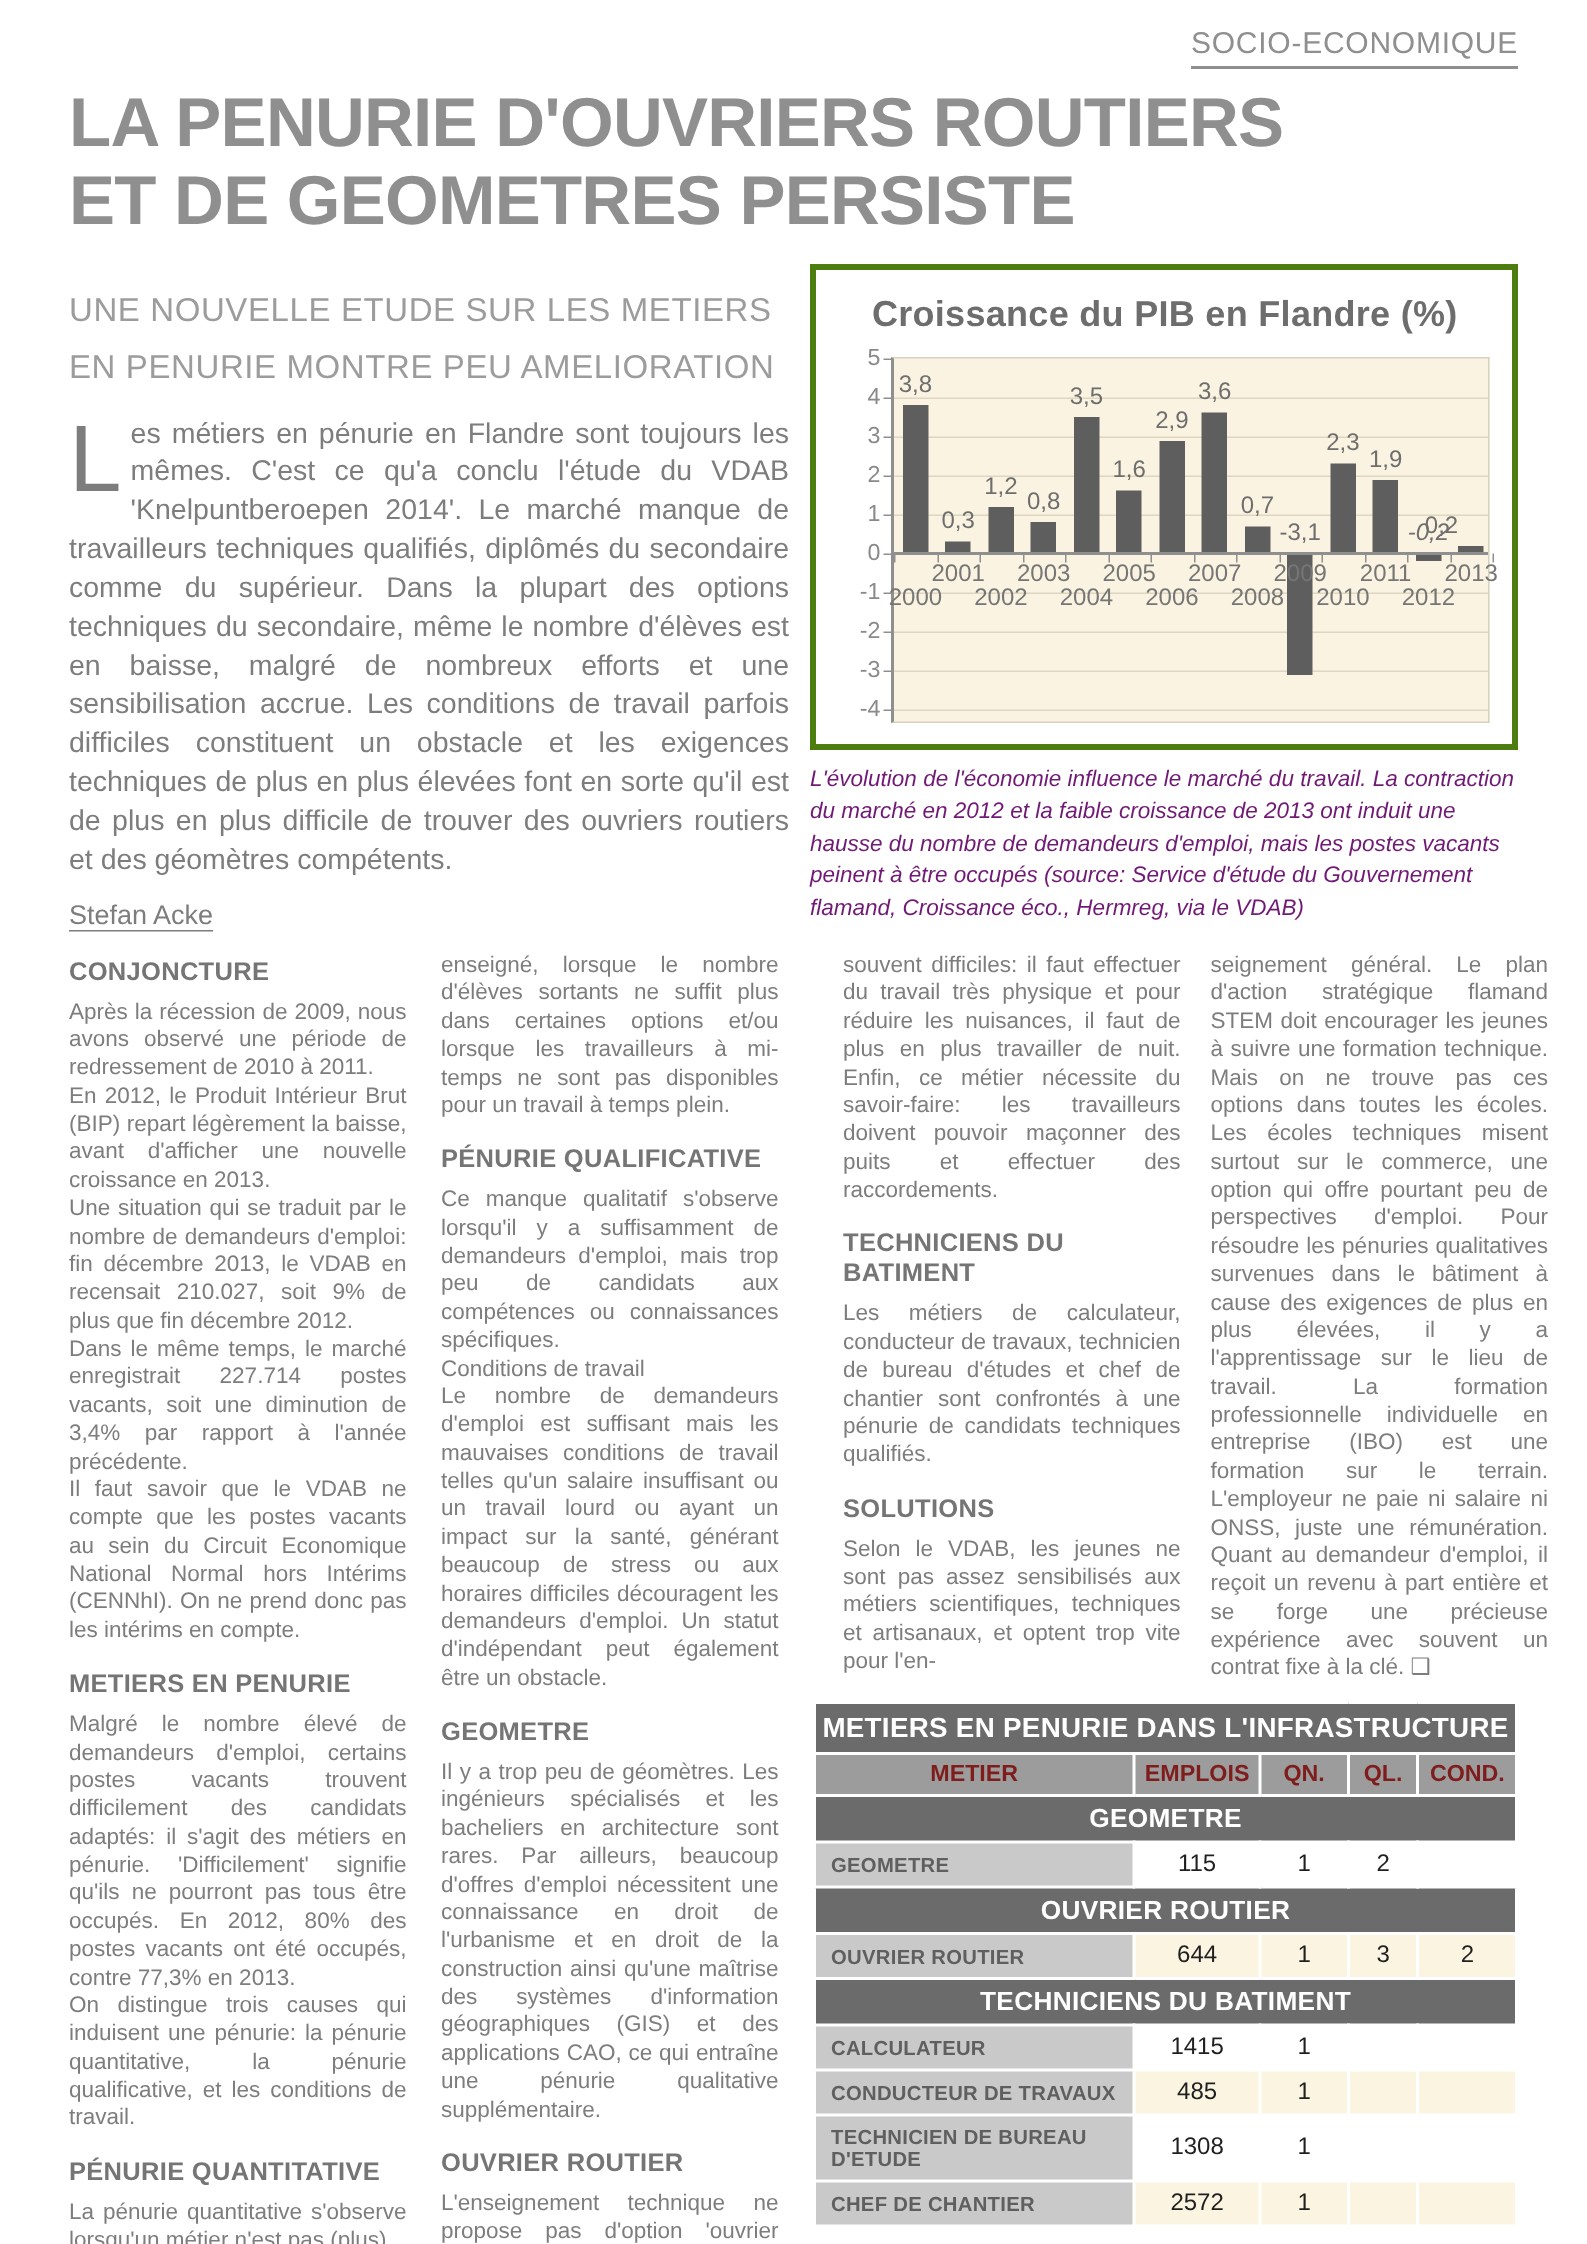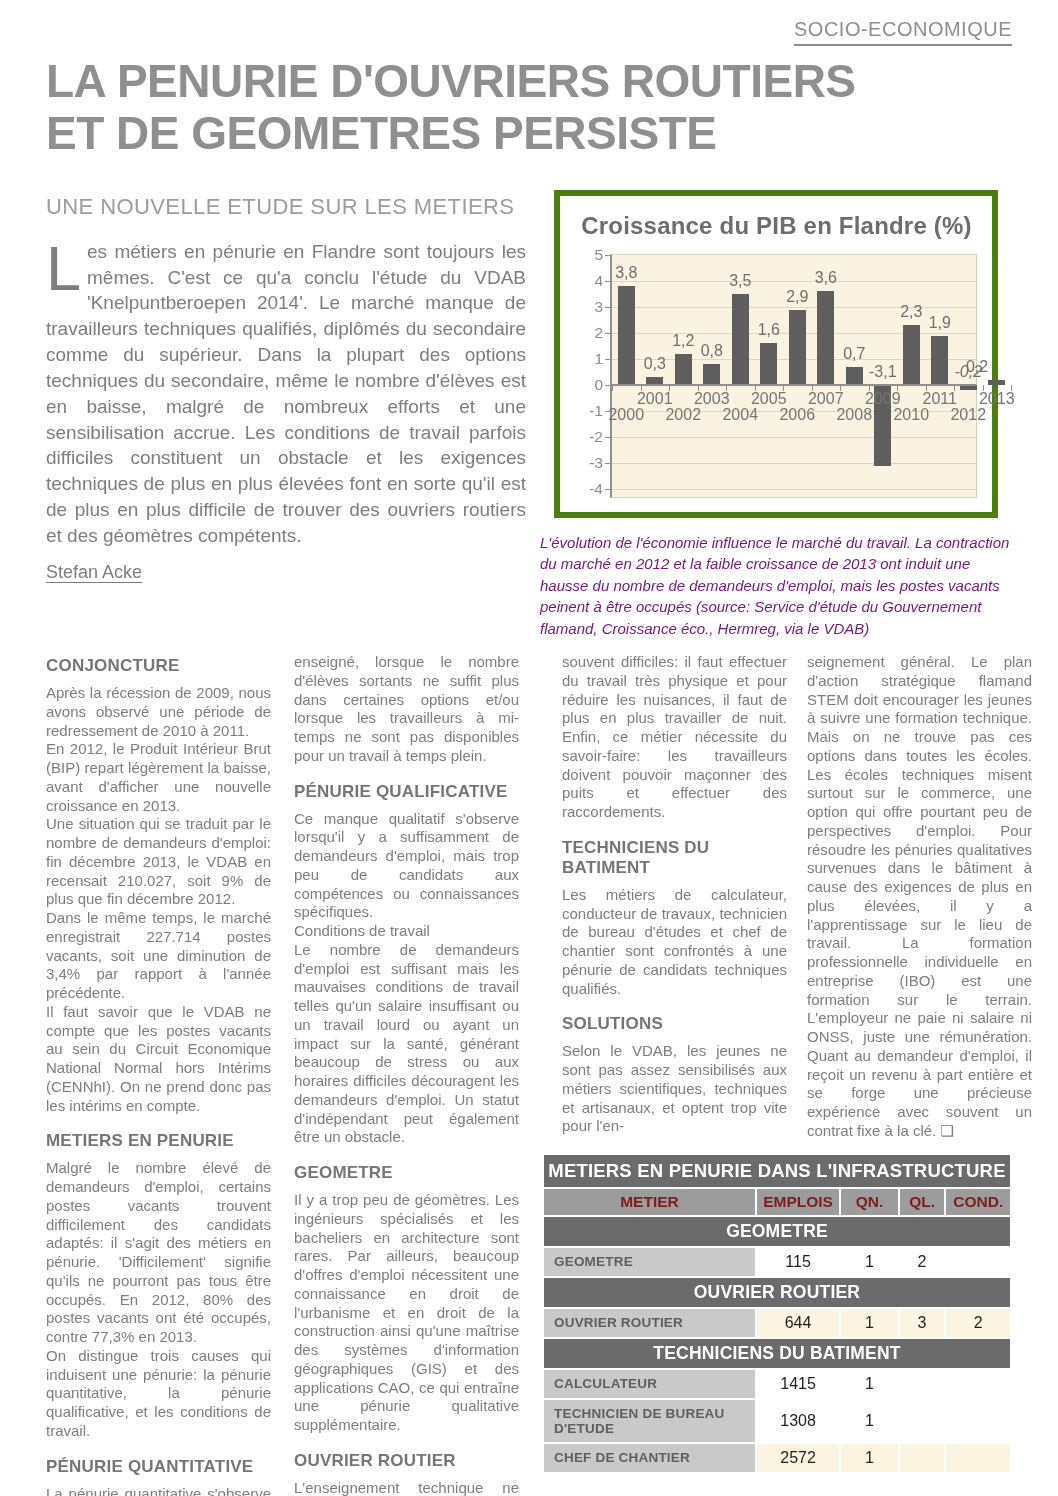--- a/index.html
+++ b/index.html
@@ -35,21 +35,21 @@
   .dropcap{
     float:left;font-size:63px;line-height:.8;padding:4px 6px 0 0;color:var(--body-gray,#7d7d7d);
   }
   .author{
     margin-top:13px;font-size:18px;color:var(--body-gray,#7d7d7d);
     text-decoration:underline;text-underline-offset:4px;
   }
   
   .top-right{flex:1;}
   .chart-box{
-    margin:14px;border:6px solid #4d7c0f;background:#fff;padding:12px 15px 14px 16px;box-sizing:border-box;
+    margin:0;border:4px solid #4d7c0f;background:#fff;padding:12px 15px 14px 16px;box-sizing:border-box;
   }
   .chart-title{
     text-align:center;font-size:24px;font-weight:bold;color:#6d6d6d;margin:4px 0 14px 0;letter-spacing:.2px;
   }
   .chart-canvas{position:relative;padding-left:34px;}
   .chart-plot{
     position:relative;height:242px;background:var(--cream,#faf3e1);
     border:1px solid #d8d1bd;border-left:2px solid #8f8f8f;box-sizing:content-box;
   }
   .grid-line{position:absolute;left:0;right:0;height:1px;background:#ddd6c2;}
@@ -124,20 +124,21 @@
     <h1 class="title">
       <span>LA PENURIE D'OUVRIERS ROUTIERS</span>
       <span>ET DE GEOMETRES PERSISTE</span>
     </h1>
   </header>
 
   <div class="top">
     <div class="top-left">
       <div class="subtitle">
         <div>UNE NOUVELLE ETUDE SUR LES METIERS</div>
+        <div>EN PENURIE MONTRE PEU AMELIORATION</div>
       </div>
       <p class="intro"><span class="dropcap">L</span><span>es métiers en pénurie en Flandre sont toujours les mêmes. C'est ce qu'a conclu l'étude du VDAB 'Knelpuntberoepen 2014'. Le marché manque de travailleurs techniques qualifiés, diplômés du secondaire comme du supérieur. Dans la plupart des options techniques du secondaire, même le nombre d'élèves est en baisse, malgré de nombreux efforts et une sensibilisation accrue. Les conditions de travail parfois difficiles constituent un obstacle et les exigences techniques de plus en plus élevées font en sorte qu'il est de plus en plus difficile de trouver des ouvriers routiers et des géomètres compétents.</span></p>
       <div class="author">Stefan Acke</div>
     </div>
 
     <div class="top-right">
       <figure class="chart-box">
         <div class="chart-title">Croissance du PIB en Flandre (%)</div>
         <div class="chart-canvas">
           <div class="chart-plot">
@@ -314,20 +315,27 @@
             <tr class="t-sec">
               <td colspan="5">TECHNICIENS DU BATIMENT</td>
             </tr>
             <tr class="t-row">
               <td class="label">CALCULATEUR</td>
               <td class="val">1415</td>
               <td class="val">1</td>
               <td class="val"></td>
               <td class="val"></td>
             </tr>
+            <tr class="t-row cream">
+              <td class="label">CONDUCTEUR DE TRAVAUX</td>
+              <td class="val">485</td>
+              <td class="val">1</td>
+              <td class="val"></td>
+              <td class="val"></td>
+            </tr>
             <tr class="t-row">
               <td class="label">TECHNICIEN DE BUREAU D'ETUDE</td>
               <td class="val">1308</td>
               <td class="val">1</td>
               <td class="val"></td>
               <td class="val"></td>
             </tr>
             <tr class="t-row cream">
               <td class="label">CHEF DE CHANTIER</td>
               <td class="val">2572</td>

